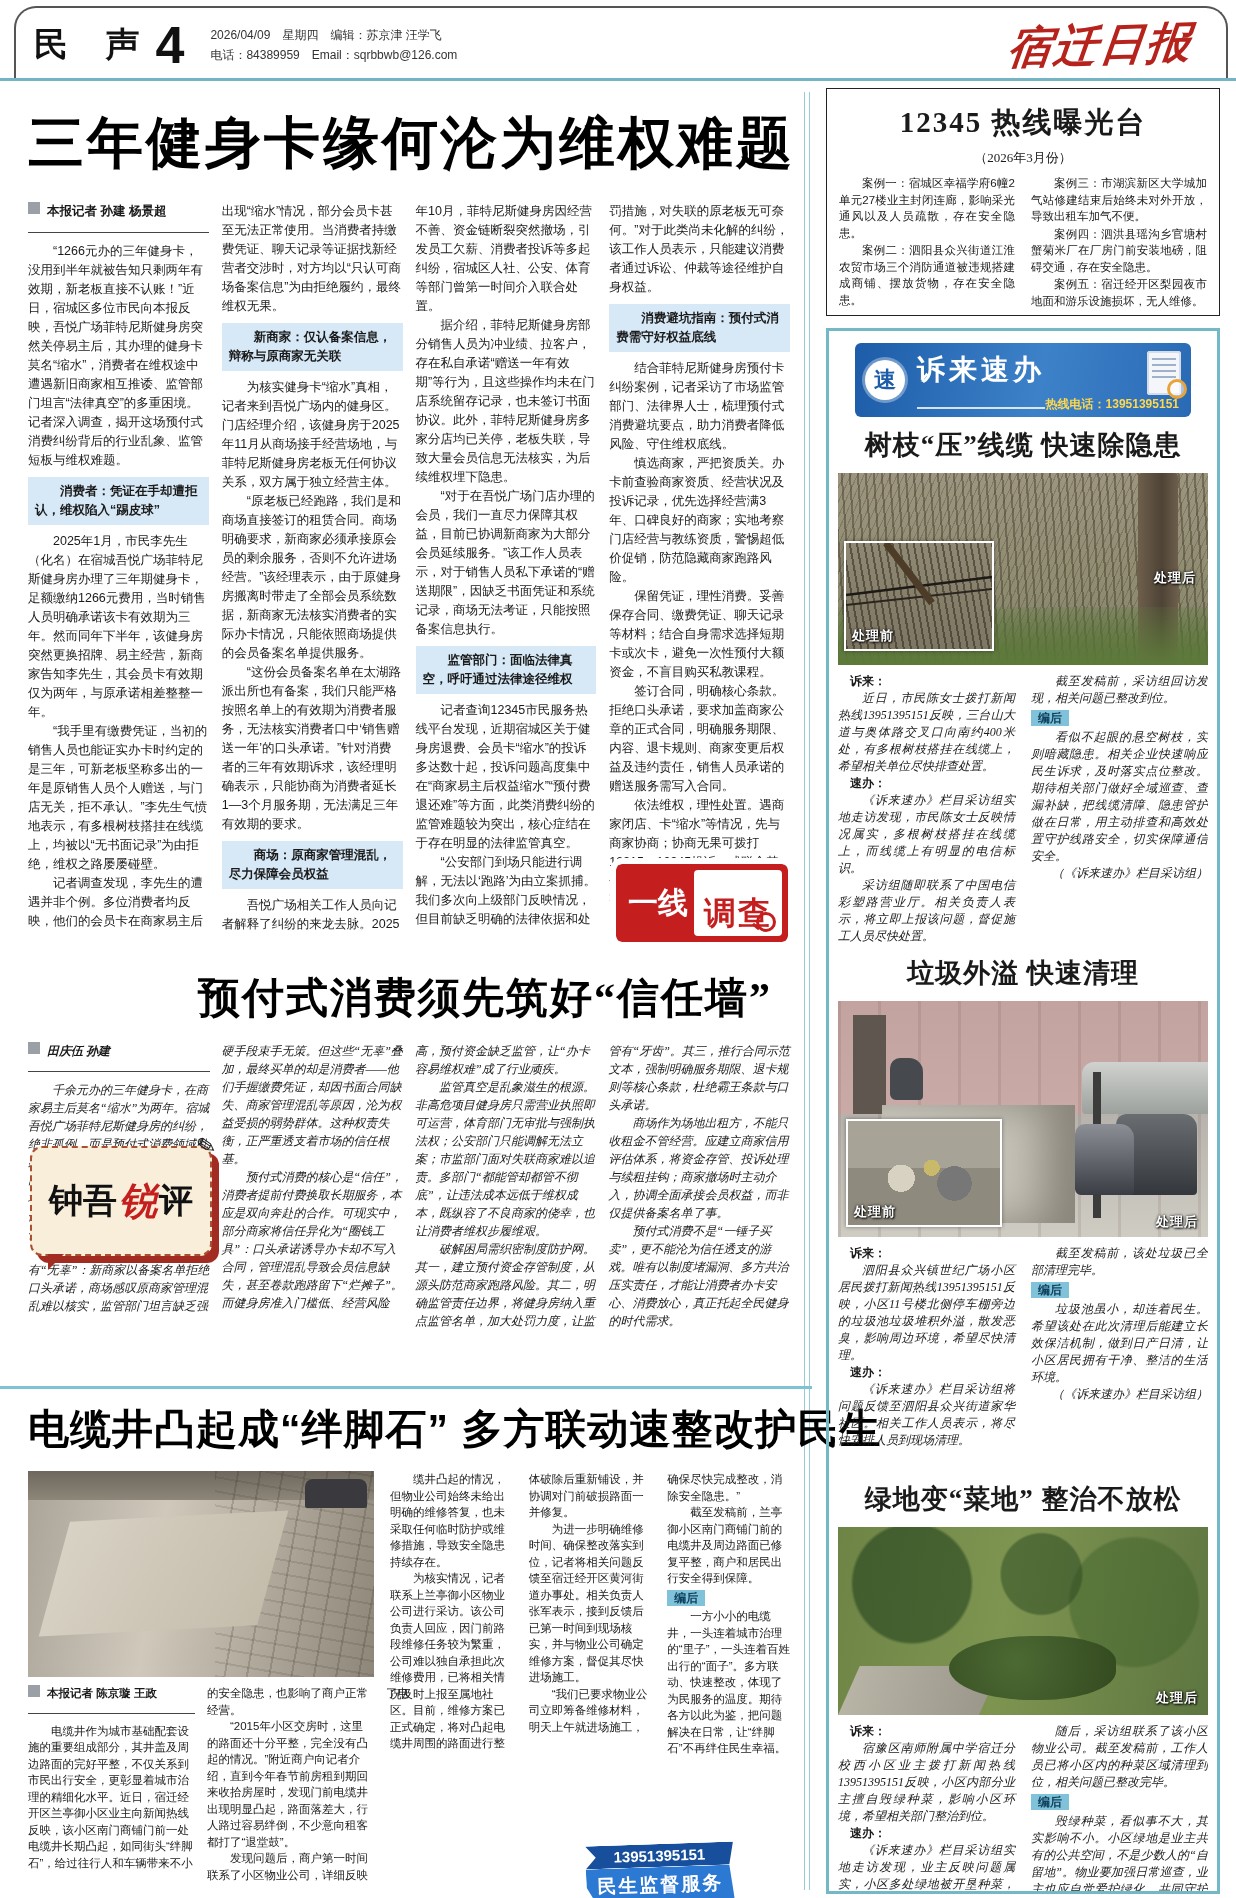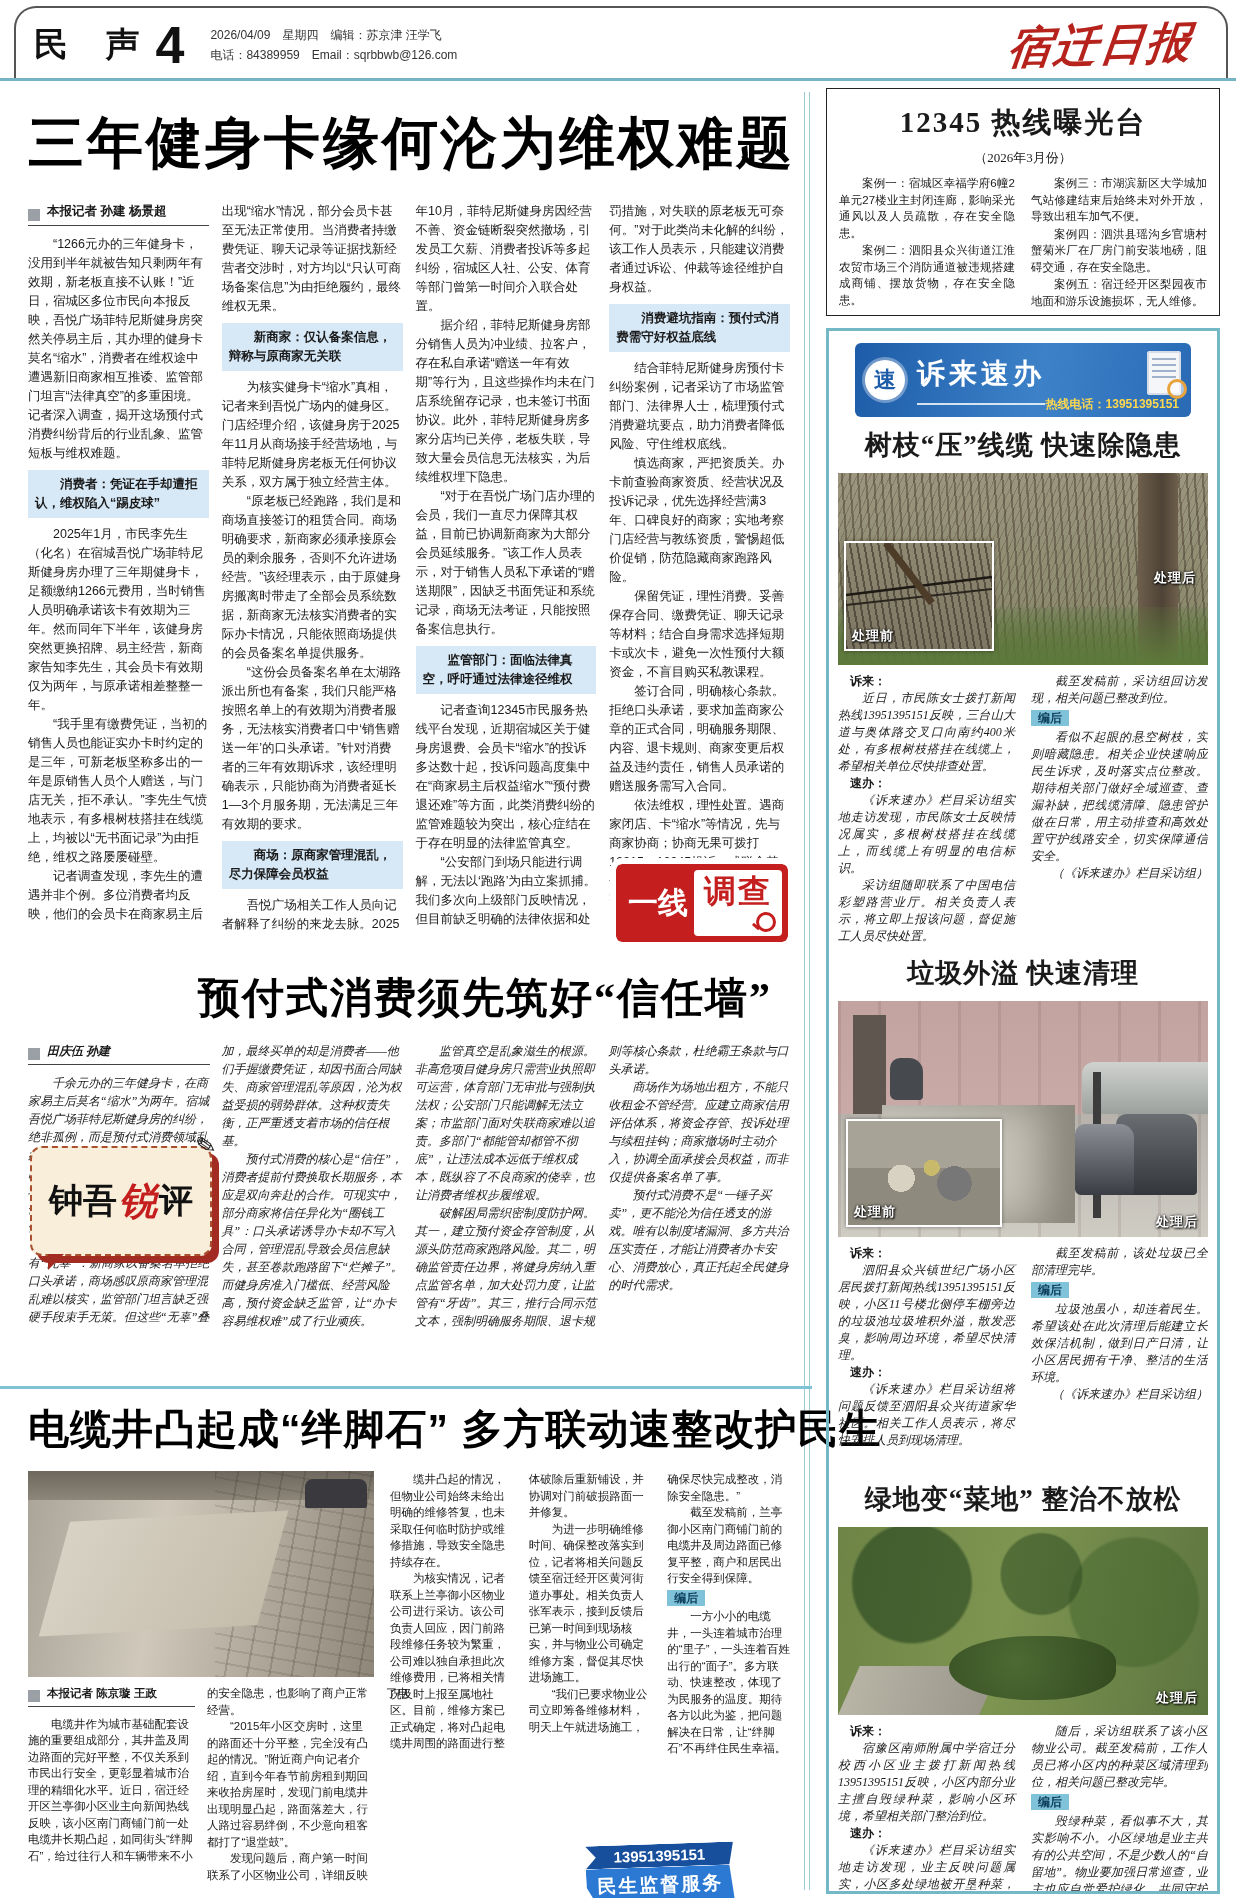--- a/index.html
+++ b/index.html
@@ -19,34 +19,34 @@
   
   #main{position:absolute;left:28px;top:92px;width:762px;}
   .vrule{position:absolute;left:804px;top:92px;height:1798px;width:4px;
         border-left:1.5px solid #9ccbd8;border-right:1.5px solid #9ccbd8;}
   #sidebar{position:absolute;left:826px;top:88px;width:394px;}
   .midrule{position:absolute;left:0;top:1386px;width:812px;border-top:3px solid #7ec3d4;}
   .para{margin:0;text-indent:2em;}
   .lead-label{font-weight:bold;}
   .sig{text-align:right;text-indent:0;}
   .subhead{background:#d7e9f7;padding:5px 7px;margin:7px 0;font-weight:bold;text-indent:2em;break-inside:avoid;}
-  .byline{font-weight:bold;display:flex;align-items:flex-end;gap:7px;border-bottom:1.5px solid #444;
-        padding-bottom:4px;margin:0 0 9px;break-inside:avoid;}
+  .byline{font-weight:bold;display:flex;align-items:flex-start;gap:7px;border-bottom:1.5px solid #444;
+        padding-bottom:11px;margin:0 0 9px;break-inside:avoid;}
   .byline-sq{width:12px;height:12px;background:#9aa0a6;flex:0 0 auto;}
   .ps-line{margin:3px 0 2px;}
   .ps-label{background:#7fc2da;color:#10415c;font-weight:bold;padding:1px 7px;font-size:12px;}
   
   .a1-head{font-size:56px;font-weight:900;letter-spacing:3px;margin:14px 0 20px;color:#000;
         font-family:"Liberation Sans",sans-serif;white-space:nowrap;}
   .a1-cols{column-count:4;height:742px;font-size:12.5px;line-height:19px;position:relative;}
   .a1-wrap{position:relative;}
   .yxdc{position:absolute;right:2px;bottom:2px;width:172px;height:78px;background:#c41e1e;border-radius:6px;
         display:flex;align-items:center;padding:6px;box-sizing:border-box;z-index:3;outline:6px solid #fff;}
   .yxdc .t1{color:#fff;font-size:30px;font-weight:900;writing-mode:horizontal-tb;margin:0 6px;}
-  .yxdc .box{background:#fff;border-radius:4px;flex:1;height:100%;display:flex;align-items:flex-start;
+  .yxdc .box{background:#fff;border-radius:4px;flex:1;height:100%;display:flex;align-items:flex-end;
         justify-content:center;position:relative;}
   .yxdc .t2{color:#c41e1e;font-size:32px;font-weight:900;letter-spacing:2px;}
   .yxdc .mag{position:absolute;right:6px;bottom:4px;width:14px;height:14px;border:3px solid #c41e1e;border-radius:50%;}
   .yxdc .mag::after{content:"";position:absolute;left:-7px;top:10px;width:8px;height:3px;background:#c41e1e;transform:rotate(40deg);}
   
   .a2-head{font-family:"Liberation Serif","DejaVu Serif",serif;font-size:42px;font-weight:900;
         margin:26px 0 16px;padding-left:170px;letter-spacing:2px;color:#000;white-space:nowrap;}
   .a2-cols{column-count:4;height:332px;font-size:12px;line-height:18px;
         font-family:"Liberation Serif","DejaVu Serif",serif;font-style:italic;position:relative;}
   .a2-wrap{position:relative;}
@@ -91,21 +91,21 @@
   .hl-sub{text-align:center;font-size:13px;margin-bottom:8px;font-family:"Liberation Serif",serif;}
   .hl-cases{column-count:2;column-gap:16px;font-size:11.5px;line-height:16.5px;text-align:justify;height:152px;overflow:hidden;}
   .hl-cases .para{margin-bottom:1px;}
   .sula-box{margin-top:12px;border:3px solid #74b7c7;padding:10px 9px;box-sizing:border-box;height:1566px;overflow:hidden;}
   .banner{width:336px;height:74px;margin:2px auto 10px;border-radius:6px;position:relative;
         background:linear-gradient(100deg,#1d5ca8,#3d82c9 55%,#2a6ab5);display:flex;align-items:center;padding:0 10px;box-sizing:border-box;}
   .banner .seal{width:40px;height:40px;border-radius:50%;background:#fff;color:#1d5ca8;font-weight:900;
         font-size:22px;display:flex;align-items:center;justify-content:center;flex:0 0 auto;
         box-shadow:0 0 0 3px rgba(255,255,255,.35);}
   .banner .bt{color:#fff;font-size:28px;font-weight:900;letter-spacing:4px;margin-left:12px;
-        border-bottom:2px solid rgba(255,255,255,.8);padding-bottom:10px;}
+        border-bottom:2px solid rgba(255,255,255,.8);padding-bottom:18px;}
   .banner .doc{position:absolute;right:10px;top:8px;width:34px;height:44px;background:#f4f6fa;border-radius:3px;
         box-shadow:inset 0 0 0 2px #d7dde8;}
   .banner .doc::before{content:"";position:absolute;left:5px;top:7px;width:24px;height:2px;background:#9fb2cc;
         box-shadow:0 6px 0 #9fb2cc,0 12px 0 #9fb2cc,0 18px 0 #9fb2cc;}
   .banner .doc::after{content:"";position:absolute;right:-6px;bottom:-4px;width:14px;height:14px;
         border:3px solid #e8a33d;border-radius:50%;background:rgba(255,255,255,.6);}
   .banner .phone{position:absolute;right:12px;bottom:4px;color:#ffd84d;font-size:12px;font-weight:bold;}
   .story-head{font-family:"Liberation Serif","DejaVu Serif",serif;font-weight:900;font-size:27px;
         text-align:center;letter-spacing:1px;margin:10px 0 10px;white-space:nowrap;}
   .story-cols{column-count:2;column-gap:16px;font-size:12px;line-height:17px;text-align:justify;overflow:hidden;column-fill:auto;}

